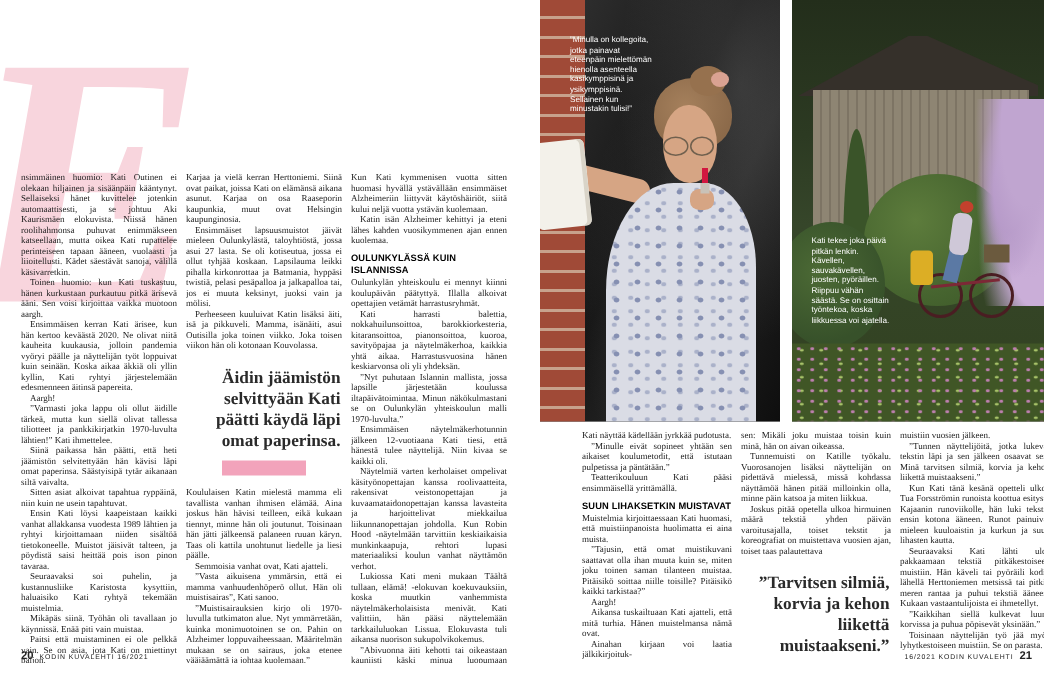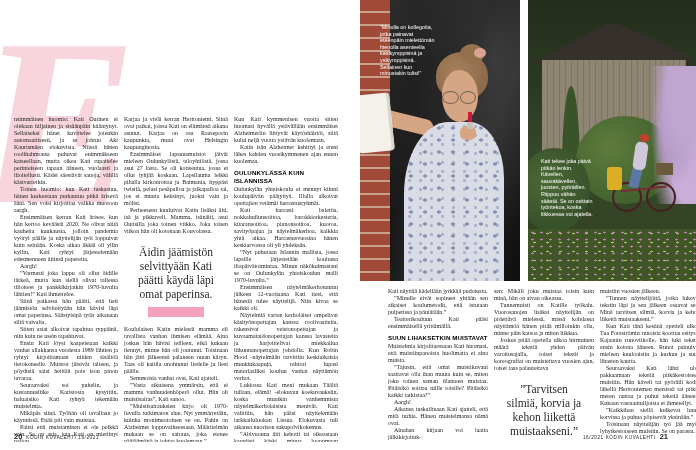--- a/index.html
+++ b/index.html
@@ -19,30 +19,30 @@
   .cols-left{left:14px;top:116px;width:324px;height:326px;gap:6px;}
   .cols-right{left:40px;top:288px;width:312px;height:152px;gap:6px;}
   .col{width:104px;height:100%;overflow:hidden;font-size:6px;line-height:7px;
        text-align:justify;}
   .cols-right .col{width:100px;}
   .col div{margin:0;}
   .col .p{text-indent:6px;}
   .col .pf{text-indent:0;}
   .col .h{font-family:"Liberation Sans",sans-serif;font-weight:700;font-size:6.2px;
           line-height:8px;margin:4px 0 1px;text-align:left;color:#000;letter-spacing:.1px;}
-  .col .quote{font-size:11.5px;line-height:14px;text-align:center;margin:10px 11px 0;
-              color:#2a2a2a;text-indent:0;}
+  .col .quote{font-size:11.5px;line-height:14px;text-align:right;margin:10px 1px 0;
+              color:#2a2a2a;text-indent:0;font-weight:bold;}
   .col .bar{width:56px;height:10px;background:#f2a3bb;margin:6px auto 9px;}
 
   
   .folio{position:absolute;bottom:9px;z-index:2;font-family:Liberation Sans, sans-serif;
          font-size:4.6px;letter-spacing:.6px;color:#222;display:flex;align-items:baseline;gap:4px;}
   .folio .pagenum{font-size:7.5px;font-weight:700;letter-spacing:0;}
   .folio-left{left:14px;}
-  .folio-right{right:28px;}
+  .folio-right{right:8px;}
 
   
   .photo{position:absolute;top:0;overflow:hidden;}
   .photo *{position:absolute;}
   .photo-lipstick{left:12px;width:160px;height:281px;background:#161616;}
   .photo-cyclist{left:180px;width:168px;height:281px;background:#2c3a22;}
 
   
   .p1-brick{left:0;top:0;width:30px;height:100%;
     background:repeating-linear-gradient(180deg,#a04a37 0 11px,#c7a18c 11px 13px),#a04a37;}

